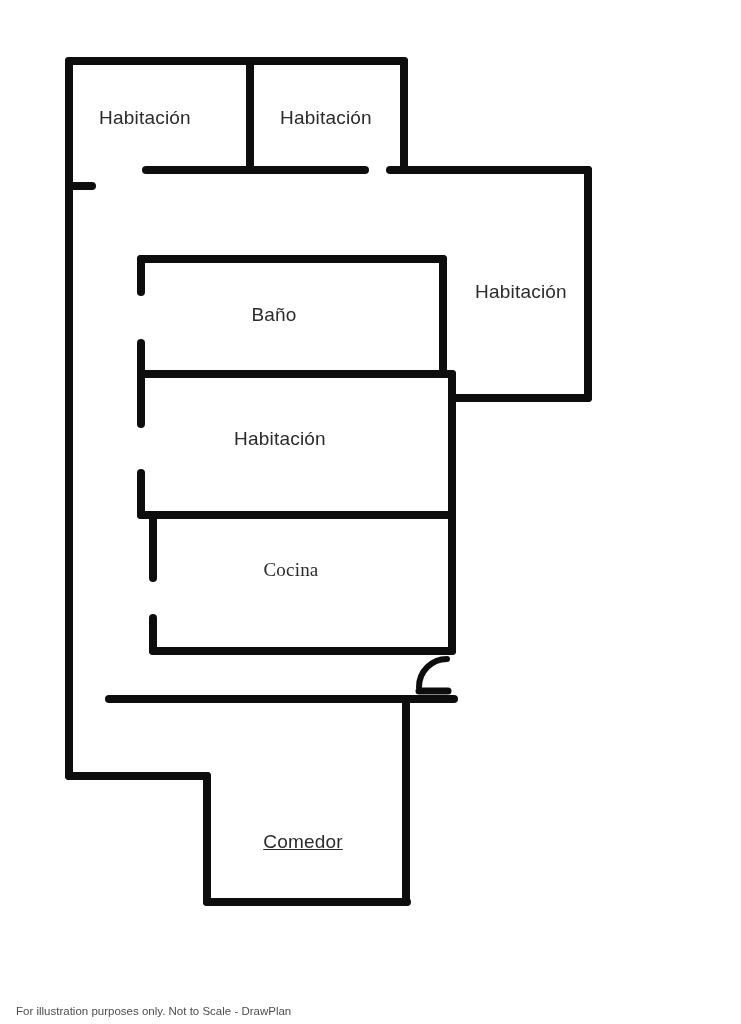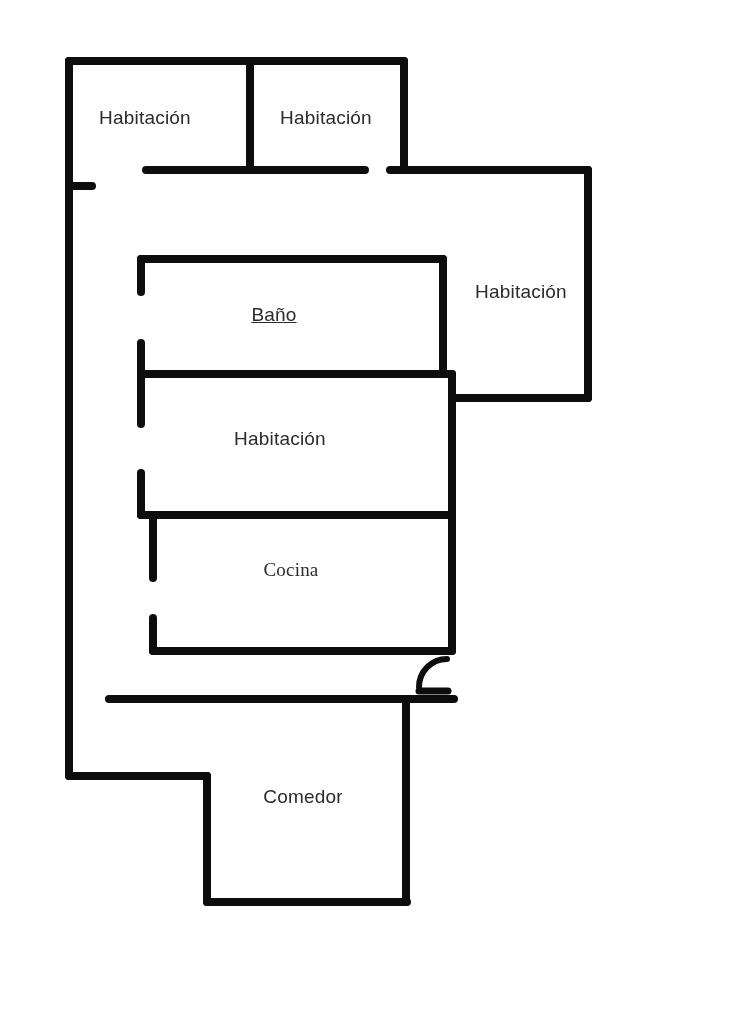--- a/index.html
+++ b/index.html
@@ -98,18 +98,19 @@
 
     <g>
       <path class="door-arc" d="M 419 687 A 28 28 0 0 1 447 659"></path>
       <line class="door-leaf" x1="419" y1="691" x2="448" y2="691"></line>
     </g>
   </svg>
 
   <div class="room-label" style="left:145px;top:118px;">Habitación</div>
   <div class="room-label" style="left:326px;top:118px;">Habitación</div>
   <div class="room-label" style="left:521px;top:292px;">Habitación</div>
-  <div class="room-label" style="left:274px;top:315px;text-decoration:underline;">Baño</div>
+  <div class="room-label" style="left:274px;top:315px;">Baño</div>
   <div class="room-label" style="left:280px;top:439px;">Habitación</div>
   <div class="room-label" style="left:291px;top:570px;font-family:Liberation Serif, serif;">Cocina</div>
-  <div class="room-label" style="left:303px;top:797px;">Comedor</div>
+  <div class="room-label" style="left:303px;top:842px;text-decoration:underline;">Comedor</div>
 
+  <div class="footer-note">For illustration purposes only. Not to Scale - DrawPlan</div>
 </div>
 
 </body></html>

